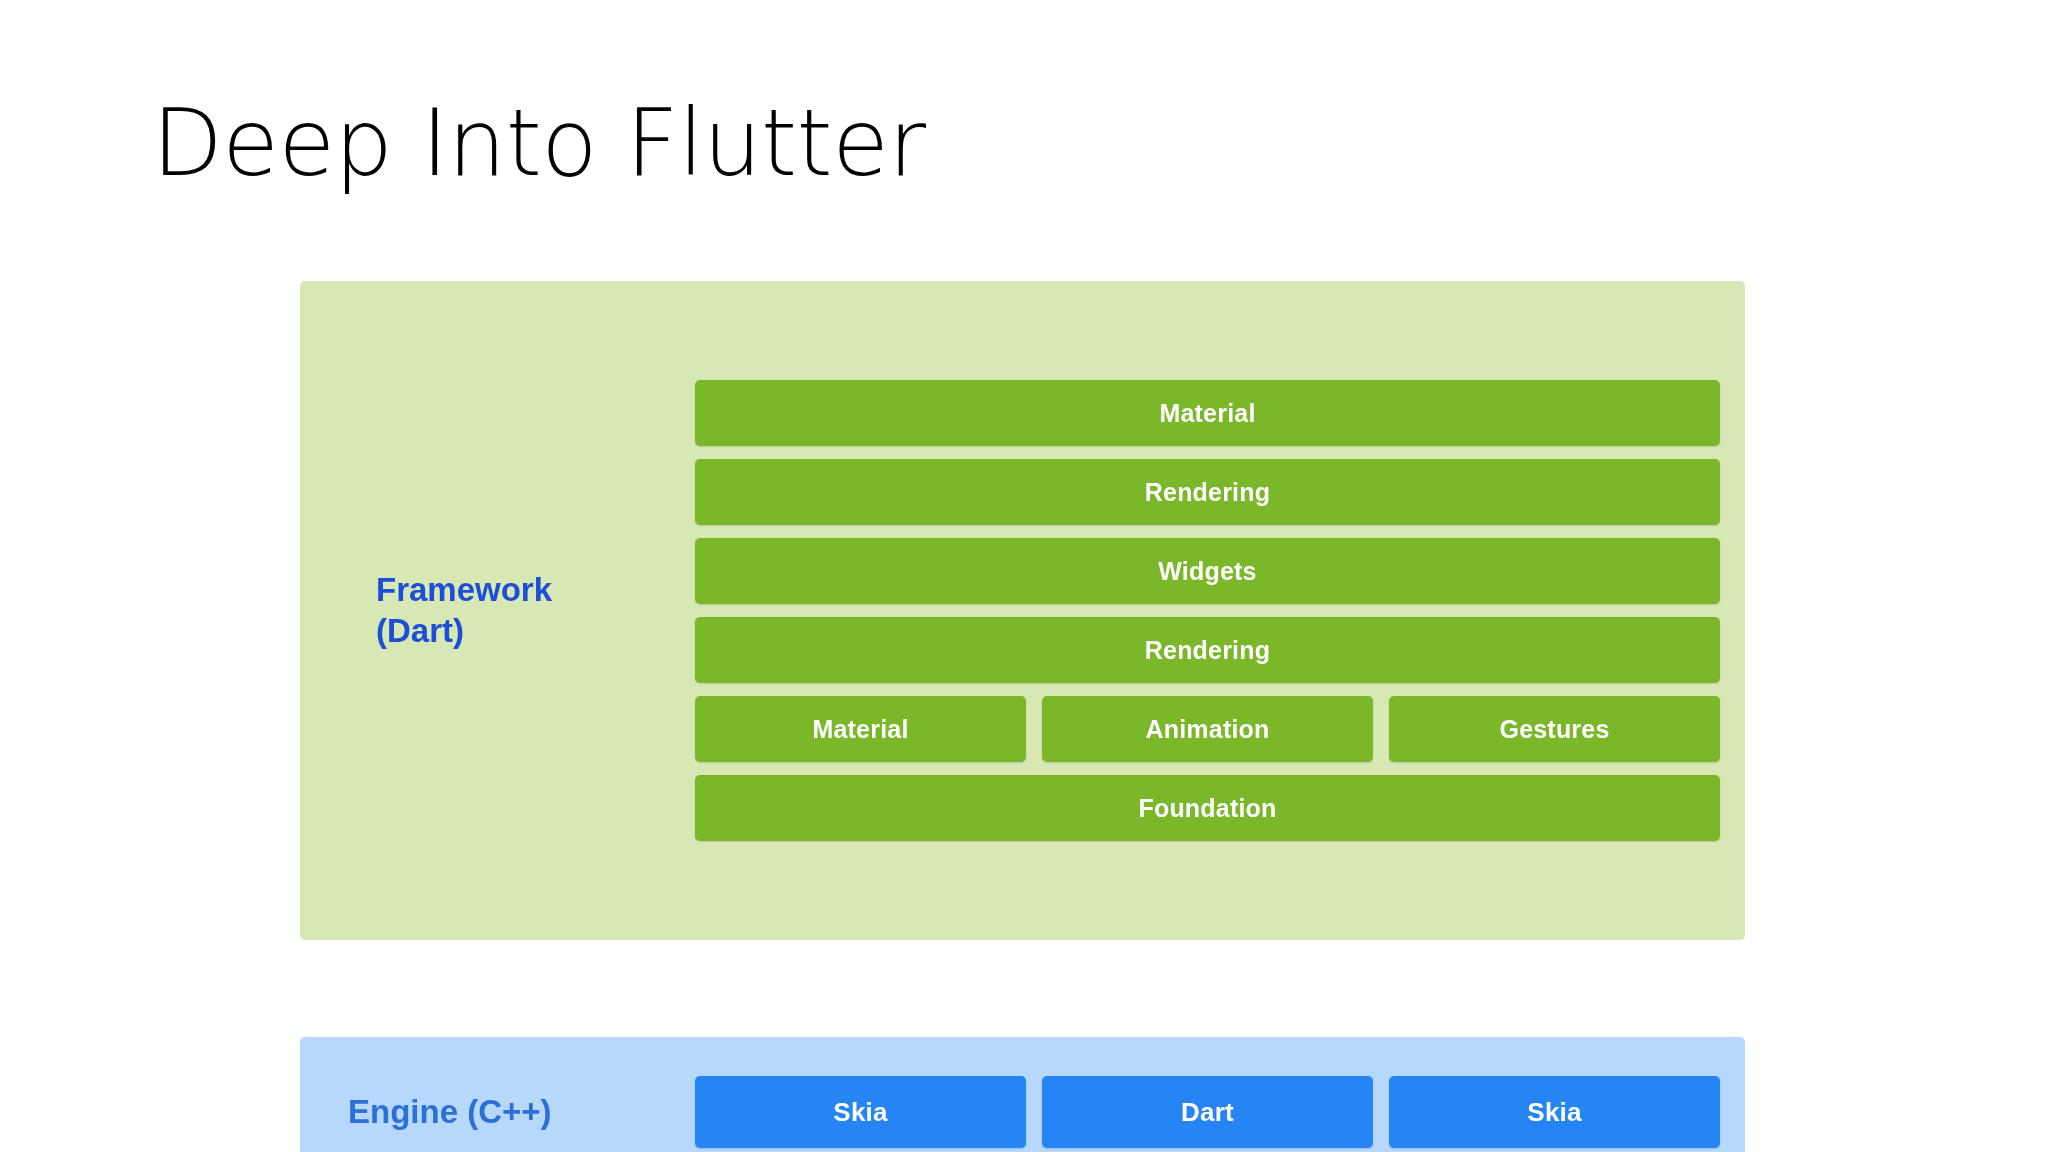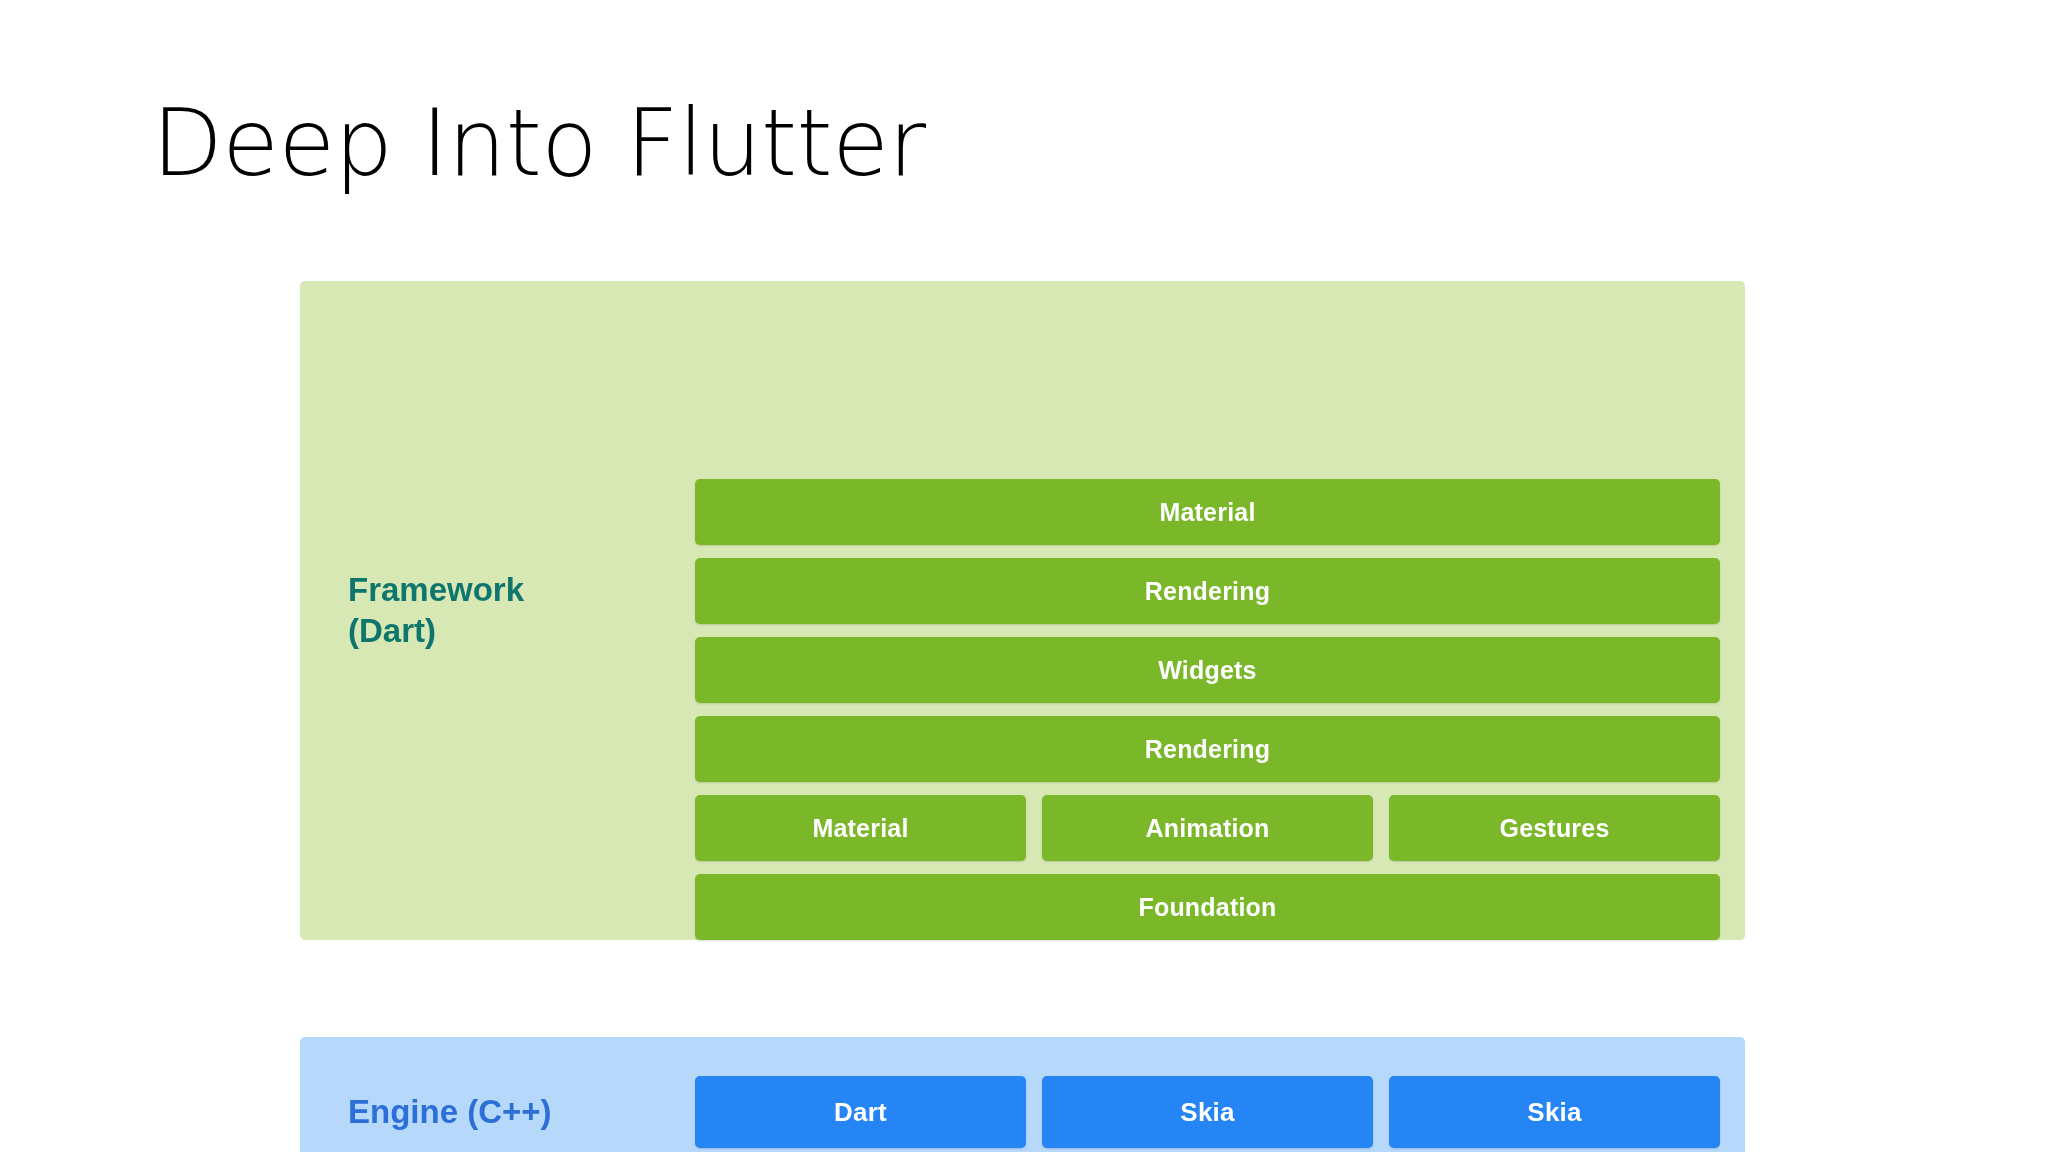--- a/index.html
+++ b/index.html
@@ -72,33 +72,34 @@
 
   .layer-label .label-text {
     font-family: "Liberation Sans", sans-serif;
     font-weight: bold;
     font-size: 33px;
     line-height: 1.22;
     white-space: pre-line;
   }
 
   .panel-framework .label-text {
-    color: #0f766e;
+    color: #1d4ed8;
+    margin-left: 28px;
   }
 
   .panel-engine .label-text {
     color: #2c6fd6;
   }
 
   
   .layer-stack {
     flex: 1 1 auto;
     display: flex;
     flex-direction: column;
-    justify-content: flex-end;
+    justify-content: center;
     padding-right: 25px;
     box-sizing: border-box;
   }
 
   .stack-row {
     display: flex;
     flex-direction: row;
     margin-bottom: 13px;
   }
   .stack-row:last-child {
@@ -187,20 +188,20 @@
   </div>
 
   <div class="layer-panel panel-engine">
 
     <div class="layer-label">
       <div class="label-text">Engine (C++)</div>
     </div>
 
     <div class="layer-stack">
       <div class="stack-row">
+        <div class="module-box module-blue">Skia</div>
         <div class="module-box module-blue">Dart</div>
         <div class="module-box module-blue">Skia</div>
-        <div class="module-box module-blue">Skia</div>
       </div>
     </div>
   </div>
 
 </div>
 
 </body></html>

